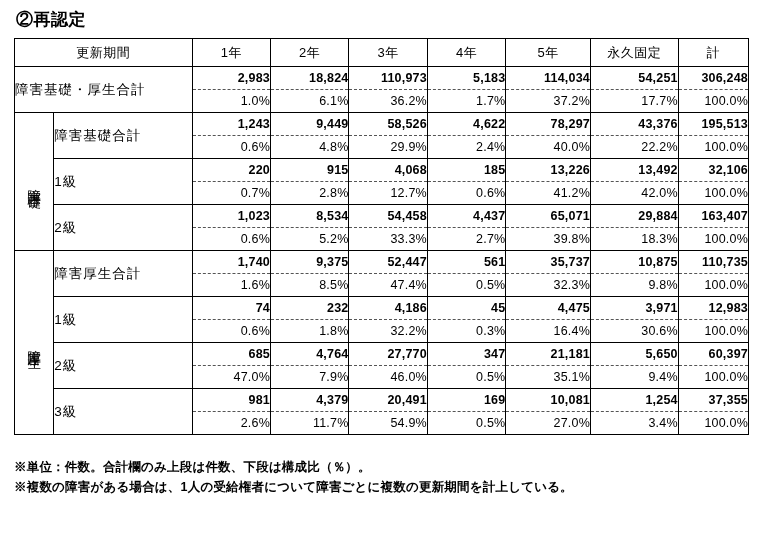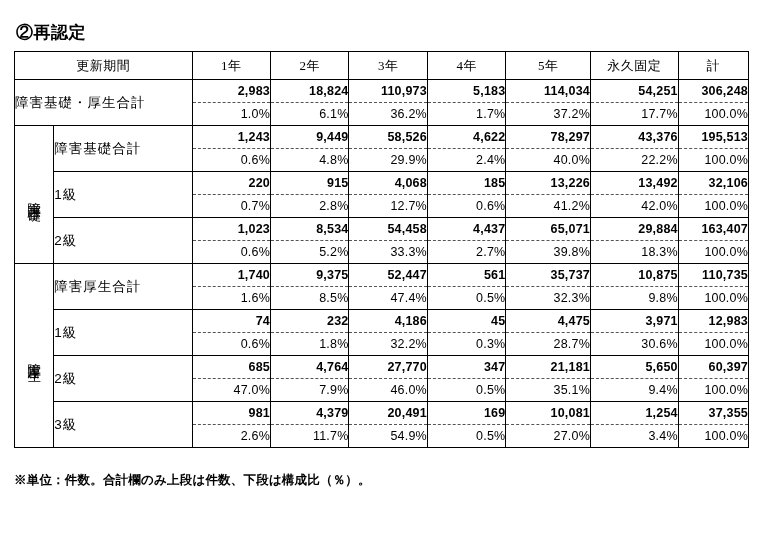--- a/index.html
+++ b/index.html
@@ -12,21 +12,21 @@
     height: 538px;
     font-family: "Liberation Sans", sans-serif;
     color: #000000;
     overflow: hidden;
   }
   .page {
     position: relative;
     width: 763px;
     height: 538px;
     box-sizing: border-box;
-    padding: 23px 14px 0 14px;
+    padding: 10px 14px 0 14px;
     border-radius: 31px;
   }
   .title {
     font-size: 17px;
     font-weight: bold;
     letter-spacing: 0.5px;
     margin: 0 0 8px 2px;
     line-height: 1.2;
   }
   table.data {
@@ -48,21 +48,20 @@
   col.c-num  { width: 76px; }
   col.c-num5 { width: 82px; }
   col.c-perm { width: 85px; }
   col.c-tot  { width: 68px; }
 
   thead th {
     height: 27px;
     text-align: center;
     font-size: 13px;
     letter-spacing: 0.5px;
-    font-family: Liberation Serif, serif;
   }
   .rowlabel {
     text-align: left;
     font-size: 13.5px;
     letter-spacing: 1px;
   }
   .vlabel {
     text-align: center;
     font-size: 13.5px;
     letter-spacing: 2px;
@@ -245,21 +244,21 @@
         <td class="num">45</td>
         <td class="num">4,475</td>
         <td class="num">3,971</td>
         <td class="num">12,983</td>
       </tr>
       <tr class="pctrow">
         <td class="num">0.6%</td>
         <td class="num">1.8%</td>
         <td class="num">32.2%</td>
         <td class="num">0.3%</td>
-        <td class="num">28.7%</td>
+        <td class="num">16.4%</td>
         <td class="num">30.6%</td>
         <td class="num">100.0%</td>
       </tr>
 
       <tr class="countrow">
         <td class="rowlabel" rowspan="2">2級</td>
         <td class="num">685</td>
         <td class="num">4,764</td>
         <td class="num">27,770</td>
         <td class="num">347</td>
@@ -295,15 +294,16 @@
         <td class="num">27.0%</td>
         <td class="num">3.4%</td>
         <td class="num">100.0%</td>
       </tr>
 
     </tbody>
   </table>
 
   <div class="notes">
     <div>※単位：件数。合計欄のみ上段は件数、下段は構成比（％）。</div>
+    <div>※複数の障害がある場合は、1人の受給権者について障害ごとに複数の更新期間を計上している。</div>
   </div>
 
 </div>
 
 </body></html>

